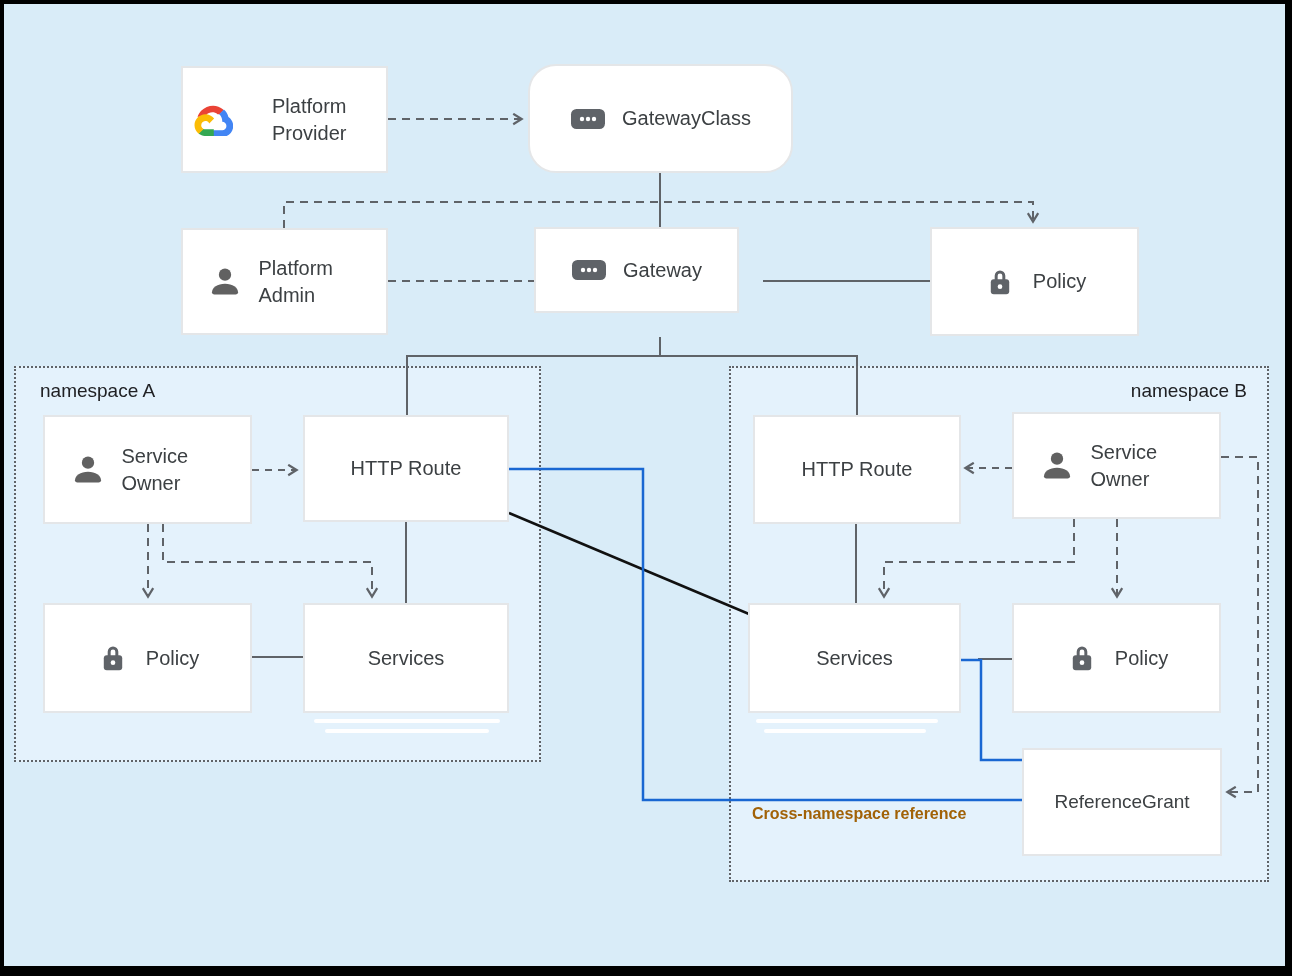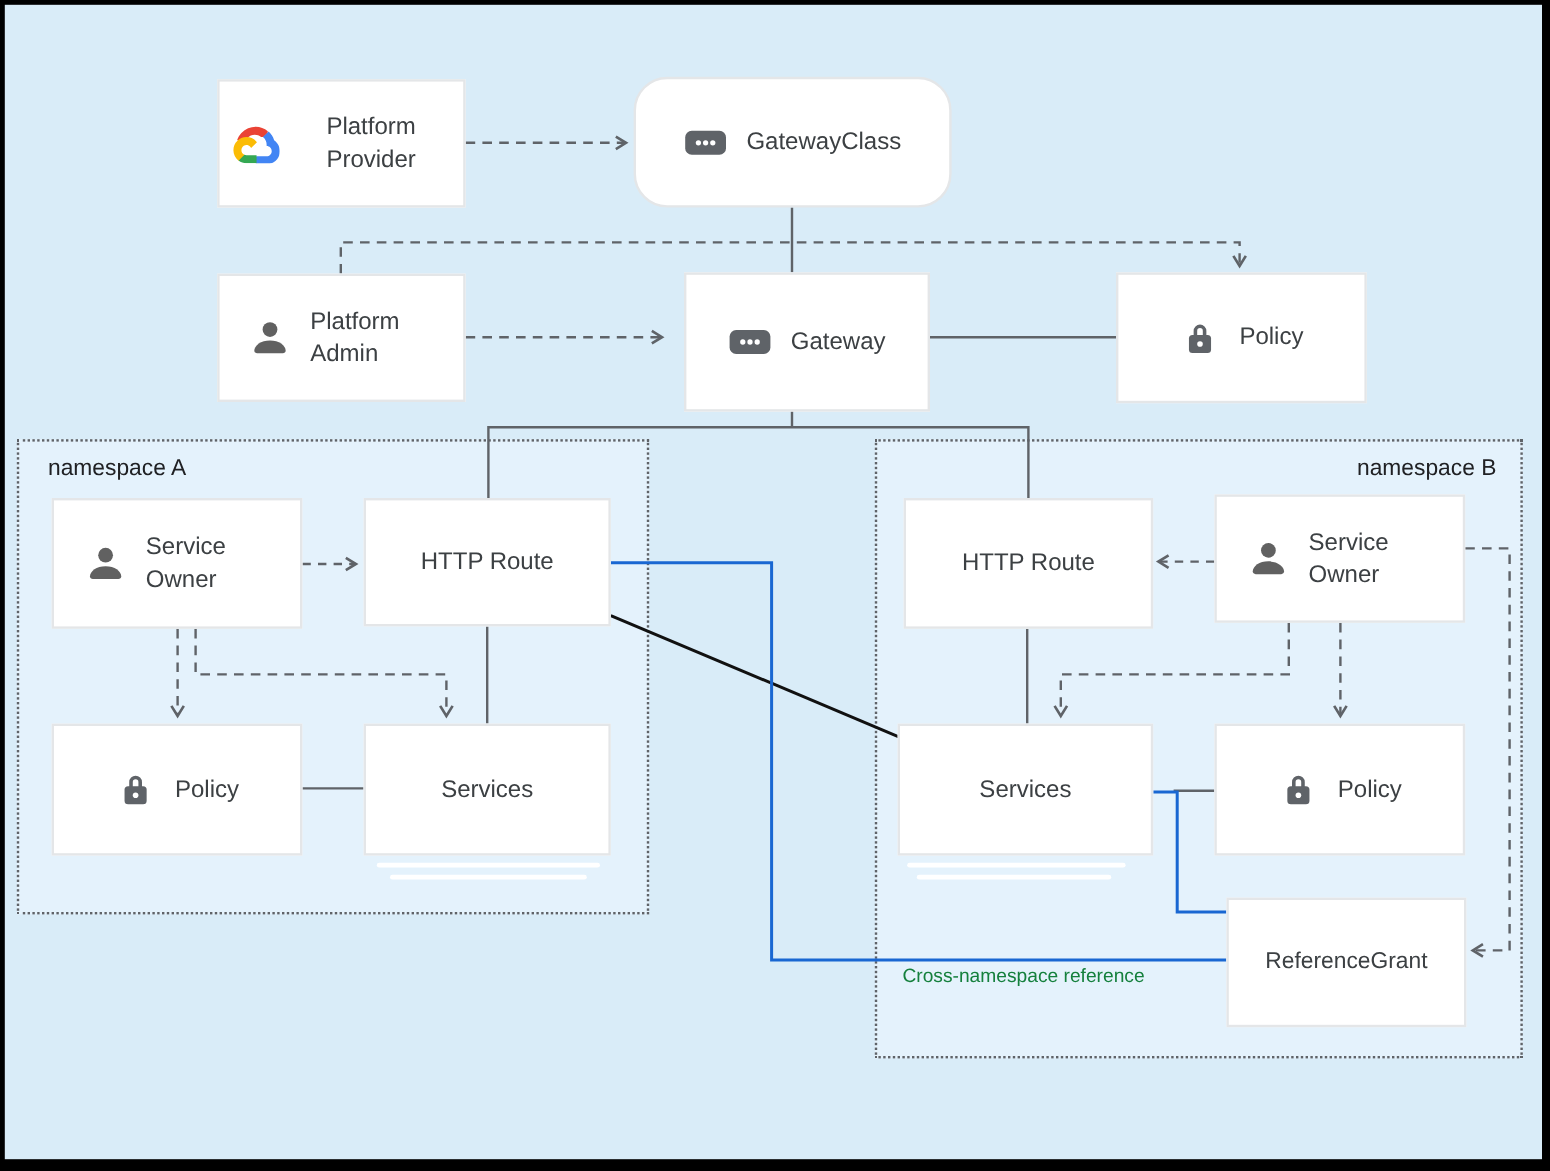--- a/index.html
+++ b/index.html
@@ -19,35 +19,35 @@
   .node{position:absolute;background:#fff;border:2px solid #e4e6e8;box-sizing:border-box;
         display:flex;align-items:center;justify-content:center;gap:16px;
         color:#3c4043;font-size:20px;line-height:1.32;}
   .node .lbl{white-space:pre-line;}
   .lbl-2line{width:104px;}
   .icn{display:flex;align-items:center;justify-content:center;flex:0 0 auto;}
   
   .n-pp{left:177px;top:62px;width:207px;height:107px;gap:39px;}
   .n-gc{left:524px;top:60px;width:265px;height:109px;border-radius:28px;}
   .n-pa{left:177px;top:224px;width:207px;height:107px;}
-  .n-gw{left:566px;top:223px;width:205px;height:116px;}
+  .n-gw{left:530px;top:223px;width:205px;height:86px;}
   .n-pt{left:926px;top:223px;width:209px;height:109px;}
   .n-soa{left:39px;top:411px;width:209px;height:109px;}
   .n-hra{left:299px;top:411px;width:206px;height:107px;}
   .n-poa{left:39px;top:599px;width:209px;height:110px;}
   .n-sva{left:299px;top:599px;width:206px;height:110px;}
   .n-hrb{left:749px;top:411px;width:208px;height:109px;}
   .n-sob{left:1008px;top:408px;width:209px;height:107px;}
   .n-svb{left:744px;top:599px;width:213px;height:110px;}
   .n-pob{left:1008px;top:599px;width:209px;height:110px;}
   .n-rg{left:1018px;top:744px;width:200px;height:108px;font-size:19px;}
   
   .sheet{position:absolute;background:#fff;height:4px;border-radius:2px;}
   
-  .xns-label{position:absolute;left:748px;top:801px;width:260px;font-size:16px;color:#15803d;}
+  .xns-label{position:absolute;left:748px;top:801px;width:260px;font-size:16px;color:#a16207;font-weight:bold;}
 </style>
 </head>
 <body>
 
 <div class="frame">
 <div class="canvas">
 
   <div class="ns ns-a">
     <div class="ns-label">namespace A</div>
   </div>

